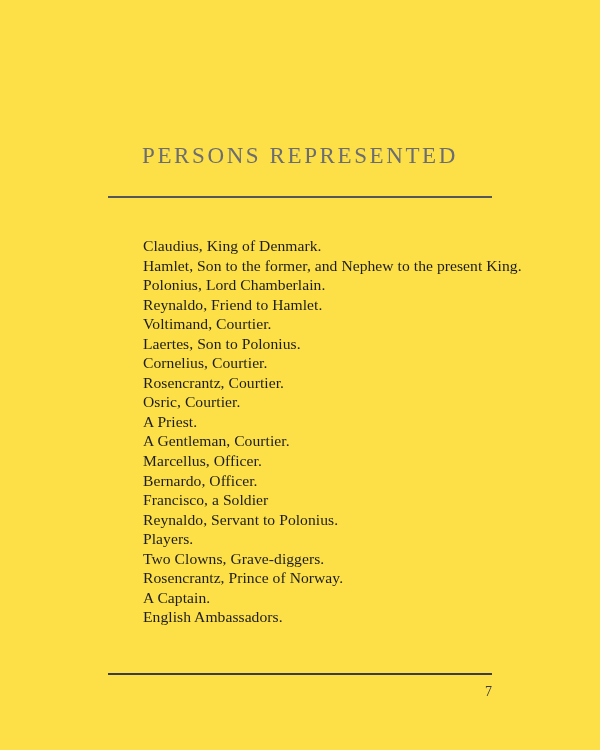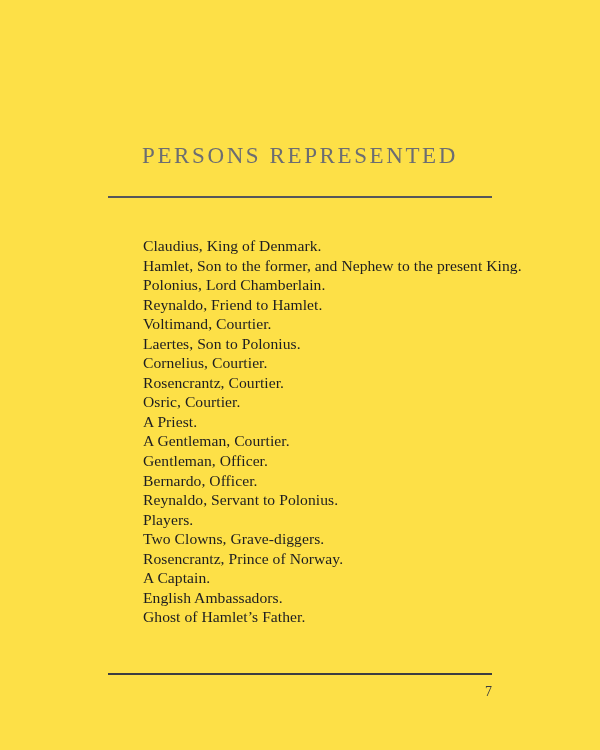--- a/index.html
+++ b/index.html
@@ -101,29 +101,29 @@
         <li class="person-line">Hamlet, Son to the former, and Nephew to the present King.</li>
         <li class="person-line">Polonius, Lord Chamberlain.</li>
         <li class="person-line">Reynaldo, Friend to Hamlet.</li>
         <li class="person-line">Voltimand, Courtier.</li>
         <li class="person-line">Laertes, Son to Polonius.</li>
         <li class="person-line">Cornelius, Courtier.</li>
         <li class="person-line">Rosencrantz, Courtier.</li>
         <li class="person-line">Osric, Courtier.</li>
         <li class="person-line">A Priest.</li>
         <li class="person-line">A Gentleman, Courtier.</li>
-        <li class="person-line">Gentleman, Officer.</li>
+        <li class="person-line">Marcellus, Officer.</li>
         <li class="person-line">Bernardo, Officer.</li>
+        <li class="person-line">Francisco, a Soldier</li>
         <li class="person-line">Reynaldo, Servant to Polonius.</li>
         <li class="person-line">Players.</li>
         <li class="person-line">Two Clowns, Grave-diggers.</li>
         <li class="person-line">Rosencrantz, Prince of Norway.</li>
         <li class="person-line">A Captain.</li>
         <li class="person-line">English Ambassadors.</li>
-        <li class="person-line">Ghost of Hamlet’s Father.</li>
       </ul>
 
     <div class="rule rule-bottom"></div>
 
     <div class="page-number">7</div>
 
   </div>
 </div>
 
 </body></html>

